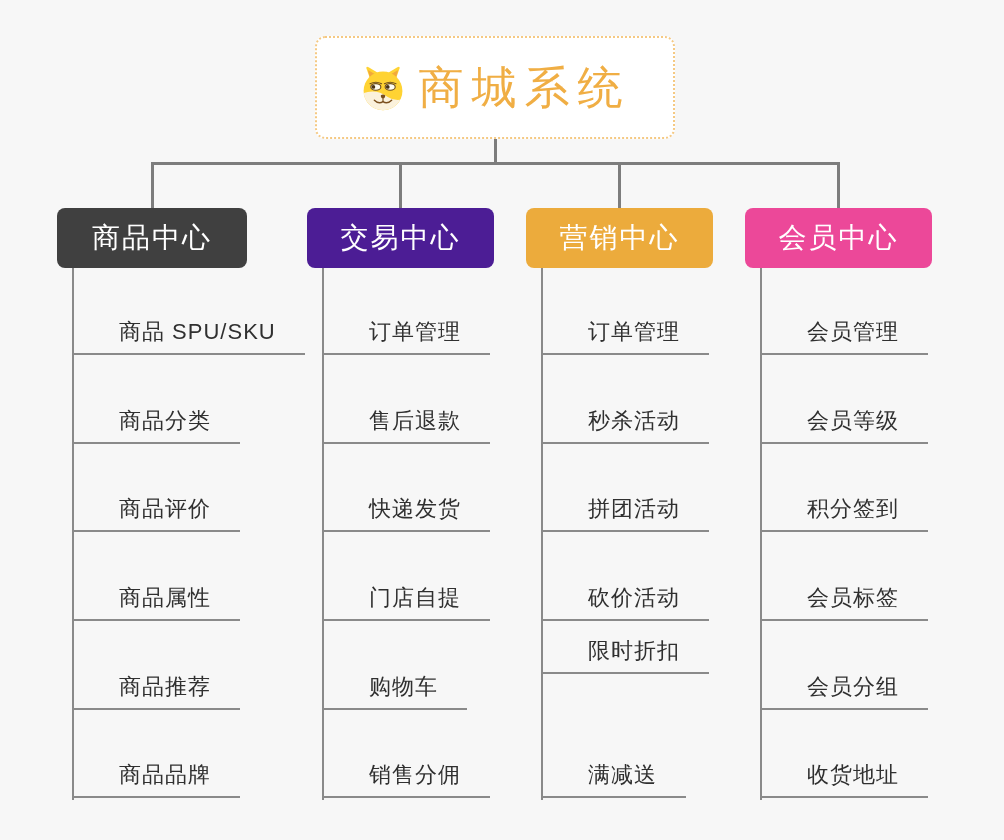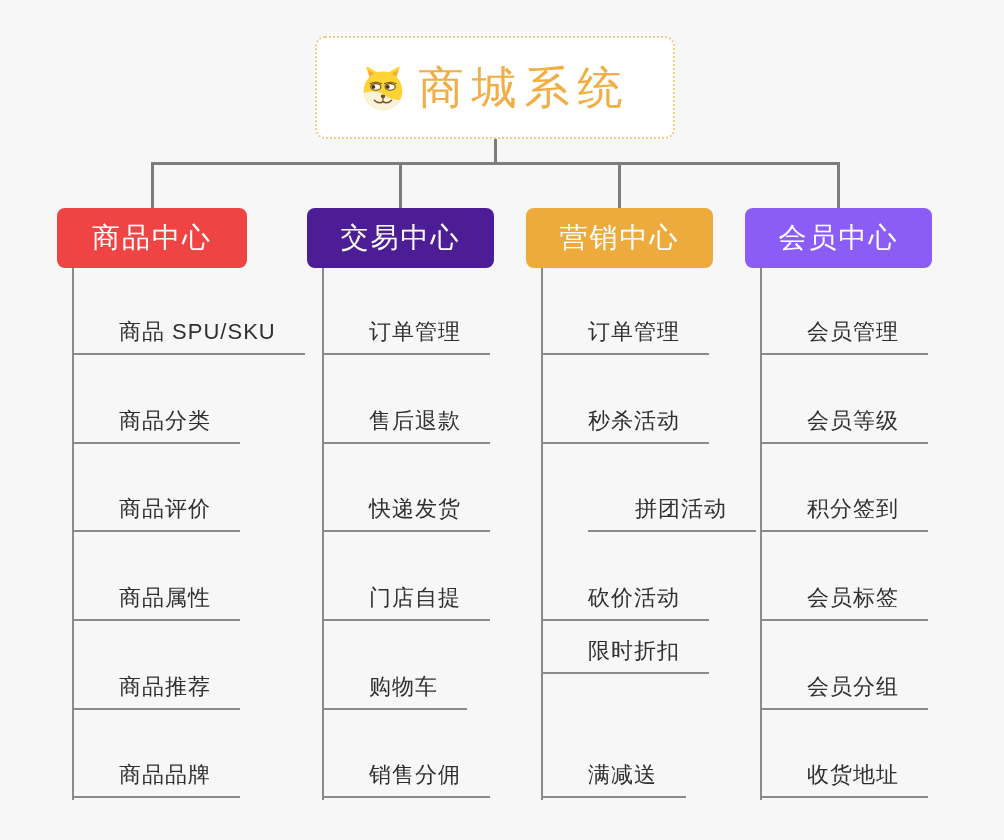--- a/index.html
+++ b/index.html
@@ -67,21 +67,21 @@
         <path d="M32 47 L32 51" stroke="#7A4F1D" stroke-width="1.6" stroke-linecap="round"></path>
         <path d="M20 49 Q26 55 32 51 Q38 55 44 49" stroke="#7A4F1D" stroke-width="2" fill="none" stroke-linecap="round"></path>
       </svg>
     </span>
     <span class="root-title" style="color: rgb(240, 174, 68);">商城系统</span>
   </div>
 
   <div id="branches">
   <div>
     <div class="line drop" style="left: 150.5px; top: 162px; height: 46px; background: rgb(125, 125, 125);"></div>
-    <div class="branch-box" style="left: 57px; top: 208px; width: 190px; height: 60px; background: #ef4444;">
+    <div class="branch-box" style="left: 57px; top: 208px; width: 190px; height: 60px; background: #404040;">
       <span class="branch-label">商品中心</span>
     </div>
     <div class="vline" style="left: 72px; top: 268px; height: 532px; background: rgb(138, 138, 138);"></div>
 
   <div class="item" style="left: 72px; top: 310px; border-bottom: 2px solid rgb(138, 138, 138);">
     <span class="item-label" style="color: rgb(48, 48, 48);">商品 SPU/SKU</span>
   </div>
 
   <div class="item" style="left: 72px; top: 399px; border-bottom: 2px solid rgb(138, 138, 138);">
     <span class="item-label" style="color: rgb(48, 48, 48);">商品分类</span>
@@ -144,40 +144,40 @@
     <div class="vline" style="left: 541px; top: 268px; height: 532px; background: rgb(138, 138, 138);"></div>
 
   <div class="item" style="left: 541px; top: 310px; border-bottom: 2px solid rgb(138, 138, 138);">
     <span class="item-label" style="color: rgb(48, 48, 48);">订单管理</span>
   </div>
 
   <div class="item" style="left: 541px; top: 399px; border-bottom: 2px solid rgb(138, 138, 138);">
     <span class="item-label" style="color: rgb(48, 48, 48);">秒杀活动</span>
   </div>
 
-  <div class="item" style="left: 541px; top: 487px; border-bottom: 2px solid rgb(138, 138, 138); margin-left: 47px;">
+  <div class="item" style="left: 541px; top: 487px; border-bottom: 2px solid rgb(138, 138, 138);">
     <span class="item-label" style="color: rgb(48, 48, 48);">拼团活动</span>
   </div>
 
   <div class="item" style="left: 541px; top: 576px; border-bottom: 2px solid rgb(138, 138, 138);">
     <span class="item-label" style="color: rgb(48, 48, 48);">砍价活动</span>
   </div>
 
   <div class="item" style="left: 541px; top: 629px; border-bottom: 2px solid rgb(138, 138, 138);">
     <span class="item-label" style="color: rgb(48, 48, 48);">限时折扣</span>
   </div>
 
   <div class="item" style="left: 541px; top: 753px; border-bottom: 2px solid rgb(138, 138, 138);">
     <span class="item-label" style="color: rgb(48, 48, 48);">满减送</span>
   </div>
 </div>
 
   <div>
     <div class="line drop" style="left: 837px; top: 162px; height: 46px; background: rgb(125, 125, 125);"></div>
-    <div class="branch-box" style="left: 745px; top: 208px; width: 187px; height: 60px; background: #8b5cf6;">
+    <div class="branch-box" style="left: 745px; top: 208px; width: 187px; height: 60px; background: #ec4899;">
       <span class="branch-label">会员中心</span>
     </div>
     <div class="vline" style="left: 760px; top: 268px; height: 532px; background: rgb(138, 138, 138);"></div>
 
   <div class="item" style="left: 760px; top: 310px; border-bottom: 2px solid rgb(138, 138, 138);">
     <span class="item-label" style="color: rgb(48, 48, 48);">会员管理</span>
   </div>
 
   <div class="item" style="left: 760px; top: 399px; border-bottom: 2px solid rgb(138, 138, 138);">
     <span class="item-label" style="color: rgb(48, 48, 48);">会员等级</span>

